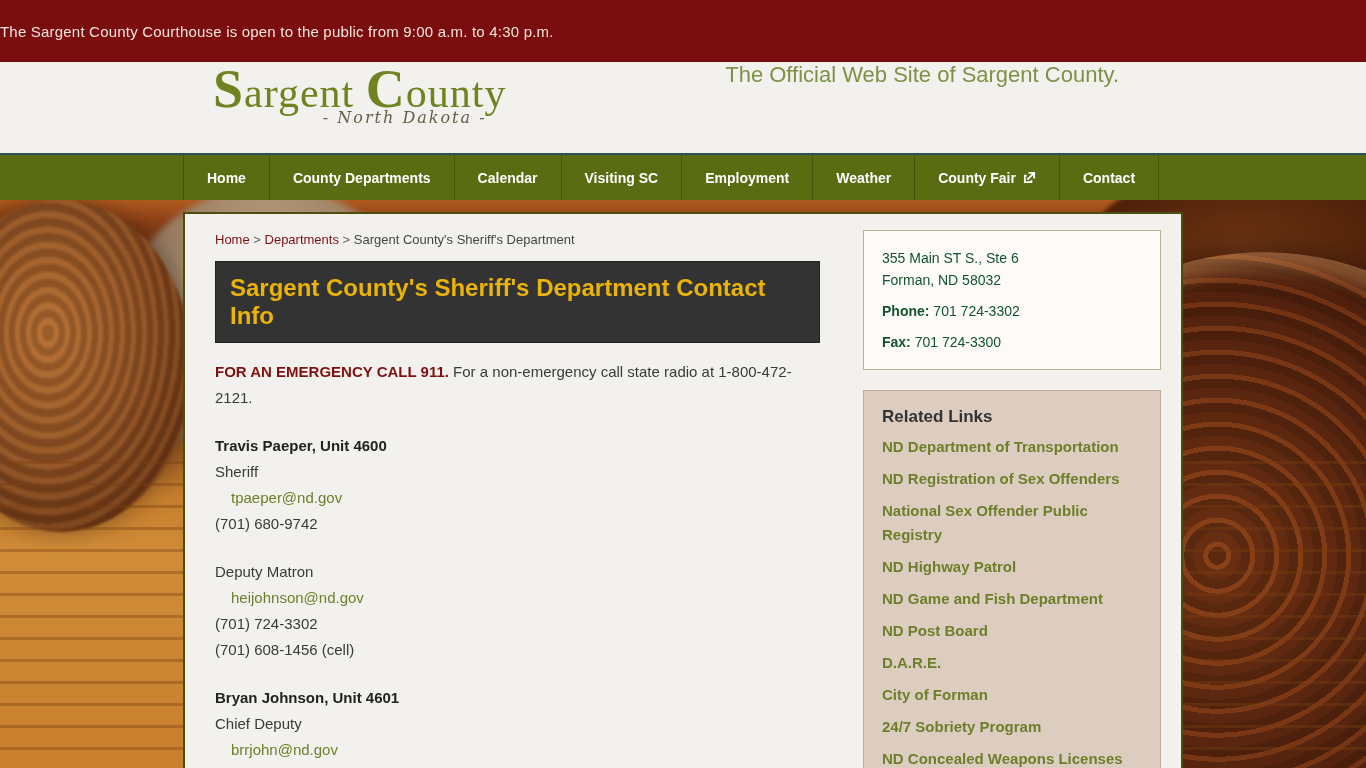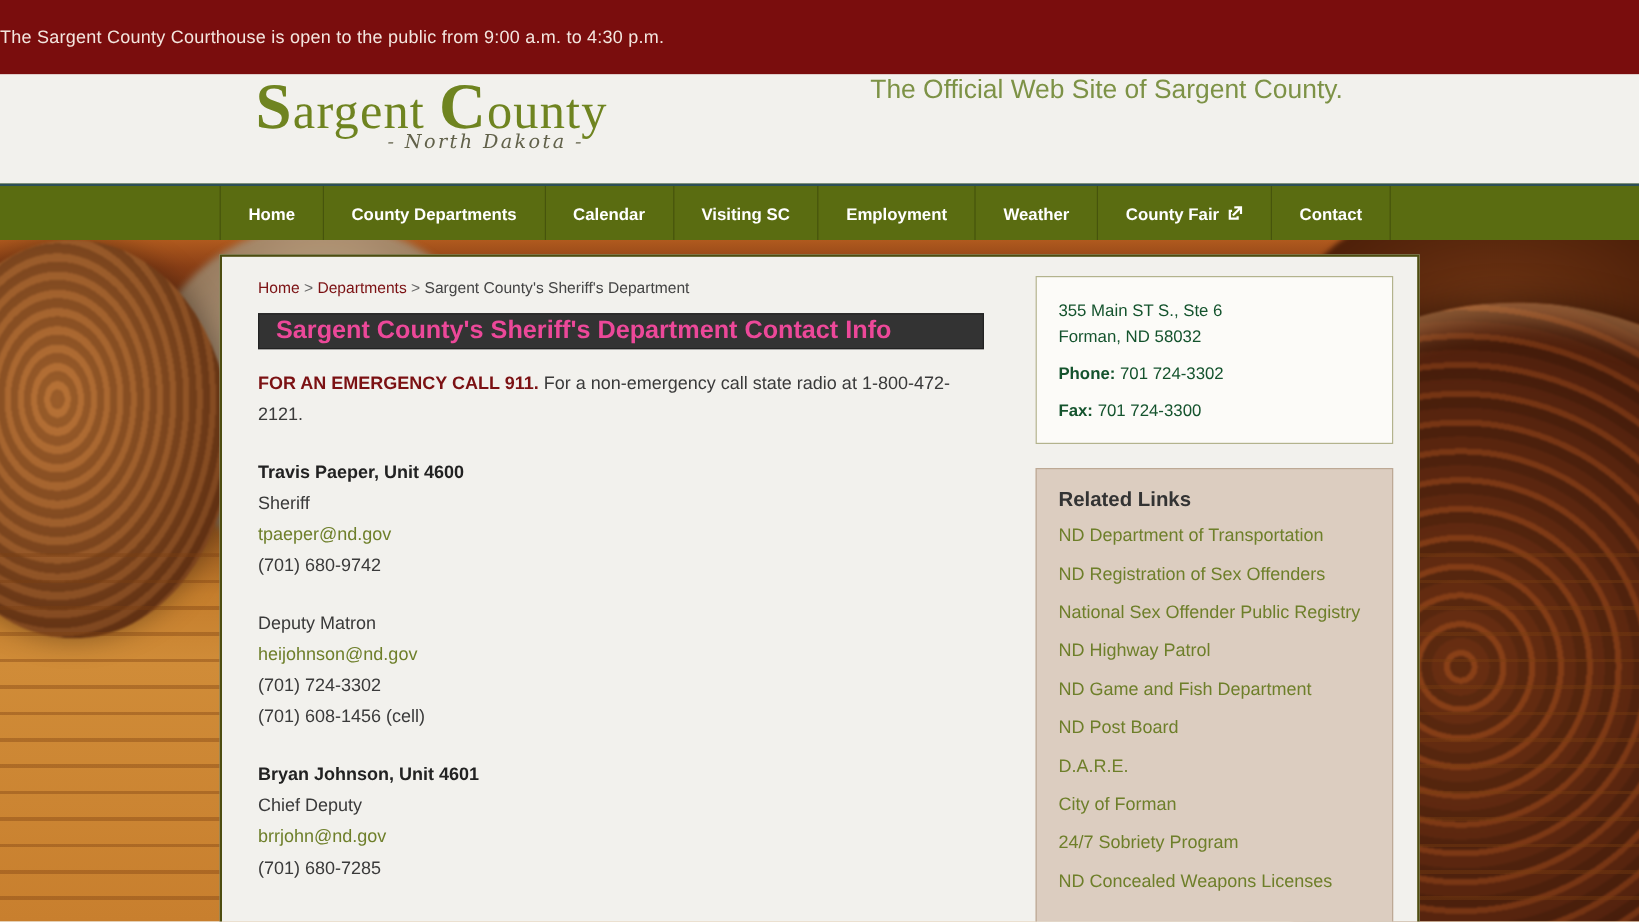--- a/index.html
+++ b/index.html
@@ -73,42 +73,42 @@
   }
   .main-col{flex:0 0 605px;width:605px;}
   .side-col{flex:1;min-width:0;}
   
   .breadcrumb{font-size:13px;color:#555;margin-top:2px;}
   .bc-link{color:#7b1113;text-decoration:none;cursor:pointer;}
   .bc-sep{color:#666;}
   .bc-current{color:#444;}
   
   .page-title-bar{
-    margin-top:14px;background:#333;color:#ec4899;font-size:21px;font-weight:bold;
-    padding:2px 14px;border:1px solid #222;
+    margin-top:14px;background:#333;color:#eab308;font-size:24px;font-weight:bold;
+    padding:12px 14px;border:1px solid #222;
   }
   
   .emergency{margin-top:16px;font-size:15px;line-height:26px;color:#3a3a3a;}
   .maroon-bold{color:#7b1113;font-weight:bold;}
   
   .contact-block{margin-top:22px;font-size:15px;line-height:26px;color:#3a3a3a;}
   .contact-name{font-weight:bold;color:#222;}
-  .email-link{display:block;color:#6e7f2a;text-decoration:none;cursor:pointer;}
+  .email-link{display:block;color:#6e7f2a;text-decoration:none;cursor:pointer;margin-left:16px;}
   
   .address-box{
     background:#fcfbf8;border:1px solid #b3b38d;padding:16px 18px;
     font-size:14px;color:#14532d;line-height:22px;
   }
   .addr-row{margin-top:9px;}
   .addr-row .b{font-weight:bold;}
   .related-box{margin-top:20px;background:#dccdc0;border:1px solid #bda995;padding:16px 18px 22px;}
   .related-title{font-size:17px;font-weight:bold;color:#333;}
   .related-link{
     display:block;color:#6e7f2a;font-size:15px;line-height:24px;margin-top:8px;
-    text-decoration:none;cursor:pointer;
+    text-decoration:none;cursor:pointer;font-weight:bold;
   }
 </style>
 </head>
 <body>
 
 <div class="top-banner">
   <span>The Sargent County Courthouse is open to the public from 9:00 a.m. to 4:30 p.m.</span>
 </div>
 
 <div class="site-header">

